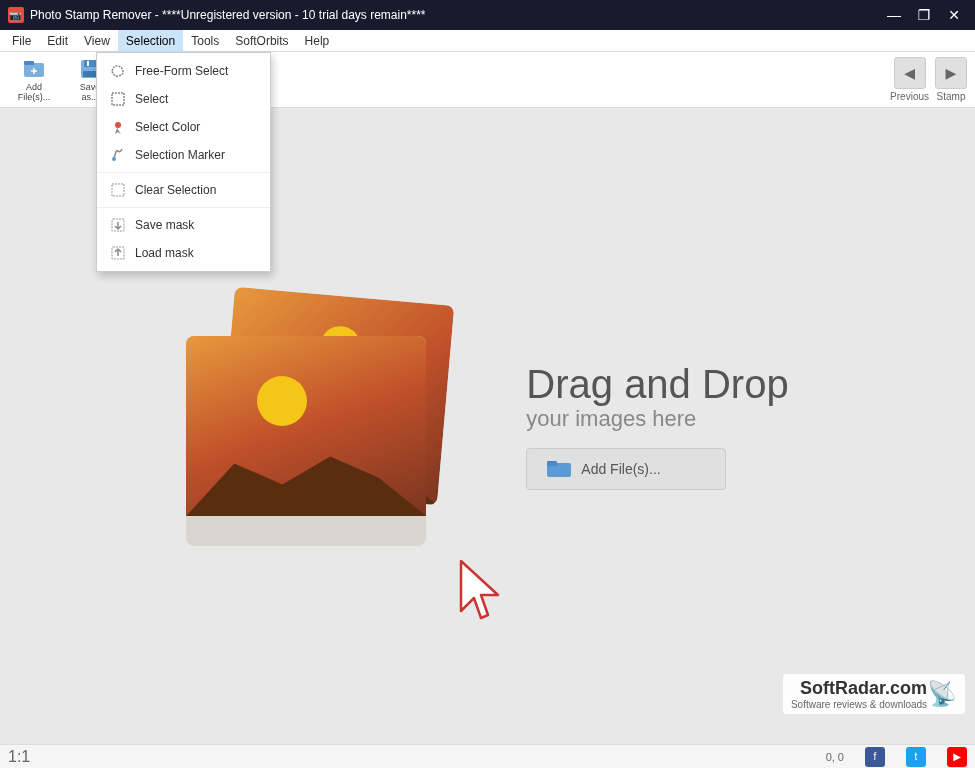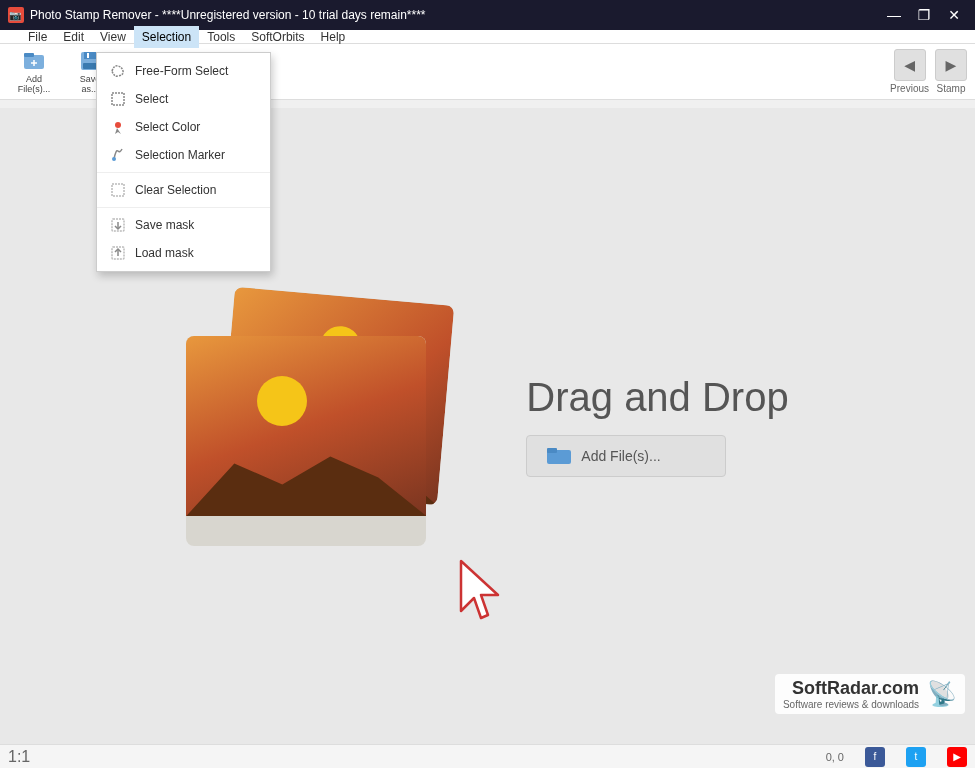--- a/index.html
+++ b/index.html
@@ -18,24 +18,24 @@
       user-select: none;
     }
     .title-bar-left { display: flex; align-items: center; gap: 6px; }
     .title-bar-icon { width: 16px; height: 16px; background: #e74c3c; border-radius: 2px; display: flex; align-items: center; justify-content: center; font-size: 10px; color: white; }
     .title-bar-controls { display: flex; gap: 4px; }
     .title-btn { width: 26px; height: 20px; background: transparent; border: none; color: white; cursor: pointer; font-size: 14px; display: flex; align-items: center; justify-content: center; }
 
     
     .menu-bar {
       background: #ffffff;
-      height: 14px;
-      display: flex;
-      align-items: center;
-      padding: 0 20px;
+      height: 22px;
+      display: flex;
+      align-items: center;
+      padding: 0 4px;
       border-bottom: 1px solid #ddd;
     }
     .menu-item {
       padding: 2px 8px;
       cursor: pointer;
       font-size: 12px;
       color: #333;
       height: 22px;
       display: flex;
       align-items: center;
@@ -381,33 +381,34 @@
       <div class="cursor-arrow">
         <svg class="cursor-svg" viewBox="0 0 60 70">
           <polygon points="5,5 5,55 18,42 25,62 32,59 25,39 42,39" fill="white" stroke="#cc3333" stroke-width="2.5" stroke-linejoin="round"></polygon>
         </svg>
       </div>
     </div>
 
     <div class="drop-text">
       <div>
         <div style="font-size:40px; font-weight:300; color:#555; line-height:1.1;">Drag and Drop</div>
+        <div style="font-size:22px; color:#888; font-weight:300;">your images here</div>
       </div>
       <button class="add-files-btn">
         <svg class="folder-icon-svg" viewBox="0 0 24 20">
           <rect x="0" y="4" width="24" height="14" rx="2" fill="#5b9bd5"></rect>
           <rect x="0" y="2" width="10" height="5" rx="1" fill="#4a8ac4"></rect>
         </svg>
         <span>Add File(s)...</span>
       </button>
     </div>
   </div>
 
   <div class="softorbits-badge">
-    <div style="display:flex; align-items:center; gap:8px;">
+    <div style="display:flex; align-items:center; gap:0;">
       <div>
         <div class="softorbits-title">SoftRadar.com</div>
         <div class="softorbits-sub">Software reviews &amp; downloads</div>
       </div>
       <span class="softorbits-antenna">📡</span>
     </div>
   </div>
 </div>
 
 <div class="status-bar">

